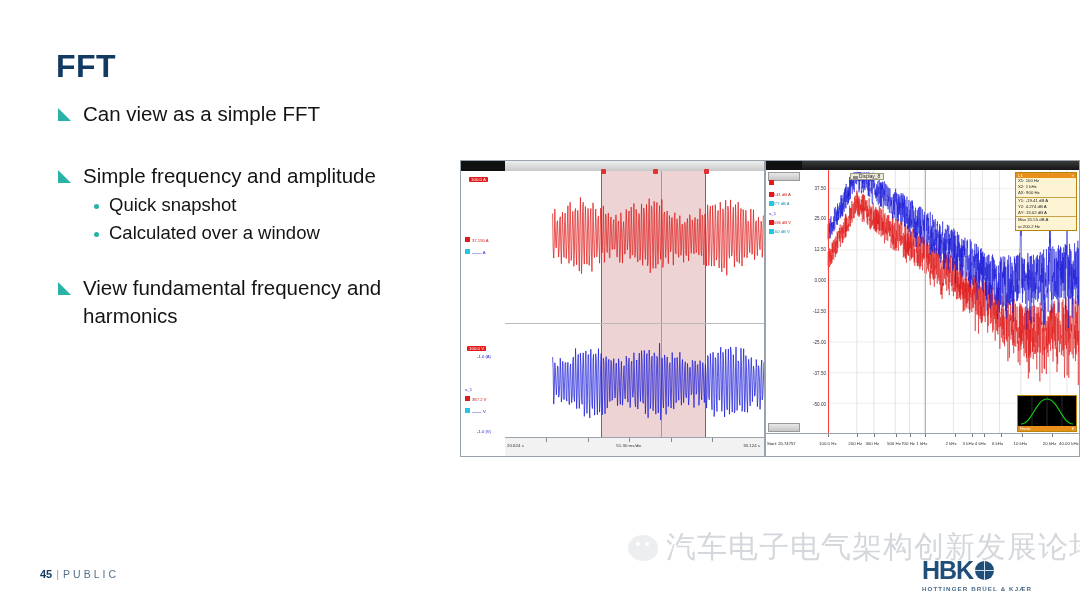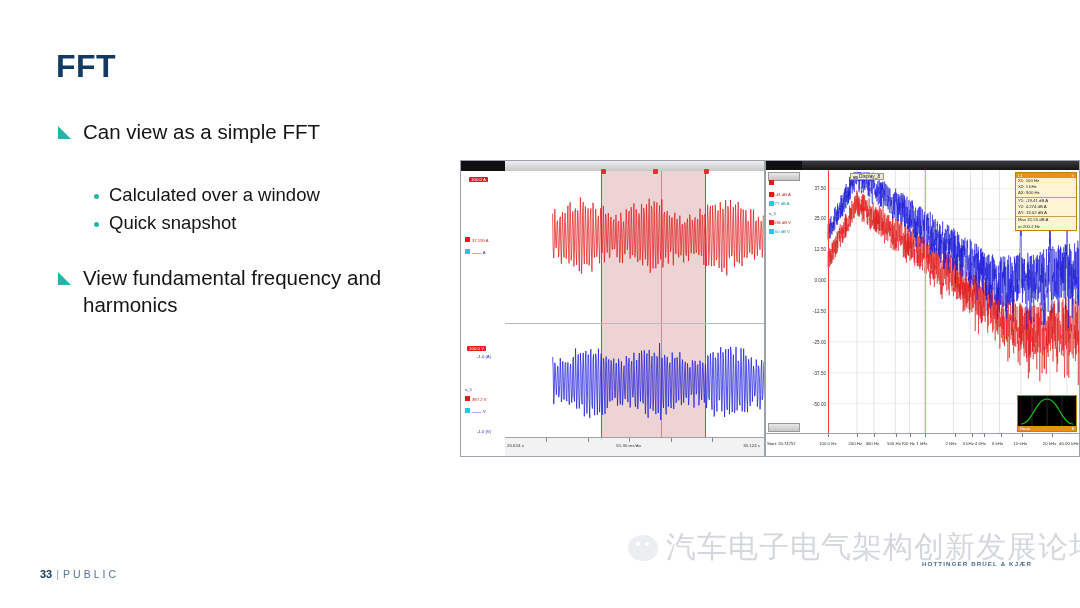--- a/index.html
+++ b/index.html
@@ -11,21 +11,21 @@
   .slide{position:absolute;inset:0;background:#fff;}
 
   
   .title{
     position:absolute;left:56px;top:48px;
     font-size:32px;font-weight:bold;color:#123a63;
     letter-spacing:.5px;
   }
 
   
-  .bullets{position:absolute;left:58px;top:118px;width:400px;}
+  .bullets{position:absolute;left:58px;top:100px;width:400px;}
   .b-row{display:flex;align-items:flex-start;margin-bottom:4px;}
   .tri{
     width:0;height:0;flex:0 0 auto;
     border-left:13px solid #29b2a6;
     border-top:13px solid transparent;
     margin:8px 12px 0 0;
   }
   .b-text{font-size:20.5px;color:#141414;line-height:1.35;}
   .sub{margin:2px 0 0 36px;}
   .sub-row{display:flex;align-items:flex-start;margin-top:3px;}
@@ -211,28 +211,32 @@
   <div class="title">FFT</div>
 
   <div class="bullets">
 
     <div class="b-row">
       <span class="tri"></span>
       <span class="b-text">Can view as a simple FFT</span>
     </div>
     <div class="gap-1"></div>
 
+    <div class="b-row">
+      <span class="tri"></span>
+      <span class="b-text">Simple frequency and amplitude</span>
+    </div>
     <div class="sub">
       <div class="sub-row">
         <span class="dot"></span>
-        <span class="sub-text">Calculated over a window</span>
+        <span class="sub-text">Quick snapshot</span>
       </div>
       <div class="sub-row">
         <span class="dot"></span>
-        <span class="sub-text">Quick snapshot</span>
+        <span class="sub-text">Calculated over a window</span>
       </div>
     </div>
     <div class="gap-2"></div>
 
     <div class="b-row">
       <span class="tri"></span>
       <span class="b-text">View fundamental frequency and harmonics</span>
     </div>
     <div class="gap-3"></div>
 
@@ -437,20 +441,24 @@
       </div>
   </div>
 
 
   <div class="watermark">
     <span class="wechat"></span>
     <span class="wm-cn">汽车电子电气架构创新发展论坛</span>
   </div>
 
   <div class="footer-page">
-    <span>33</span><span class="sep">|</span><span class="pub">PUBLIC</span>
+    <span>45</span><span class="sep">|</span><span class="pub">PUBLIC</span>
   </div>
 
   <div class="hbk">
+    <div class="hbk-main">
+      <span>HBK</span>
+      <span class="globe"></span>
+    </div>
     <div class="hbk-sub">HOTTINGER BRÜEL &amp; KJÆR</div>
   </div>
 
 </div>
 
 </body></html>

